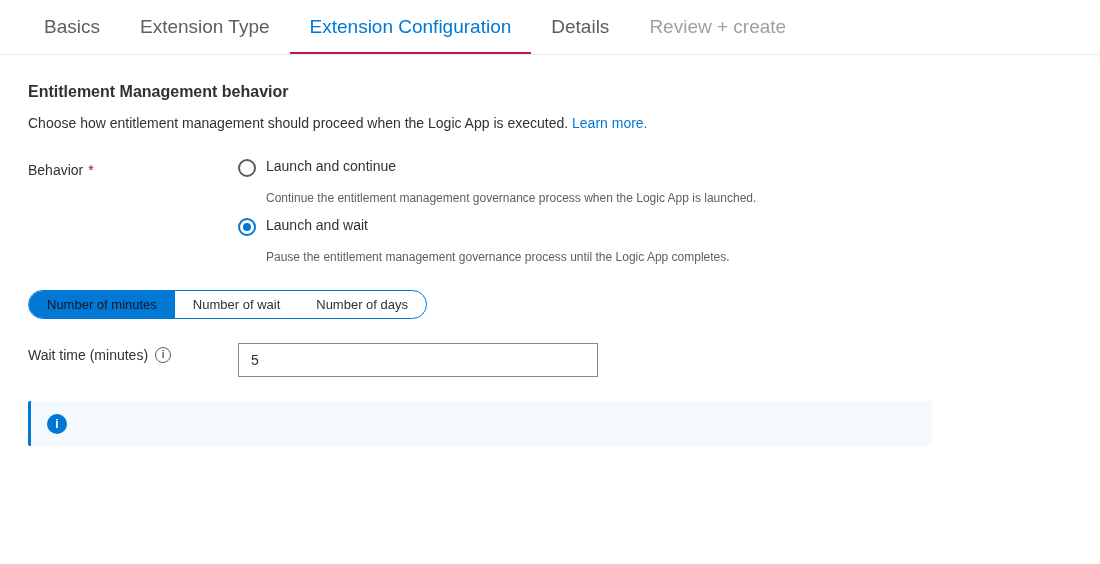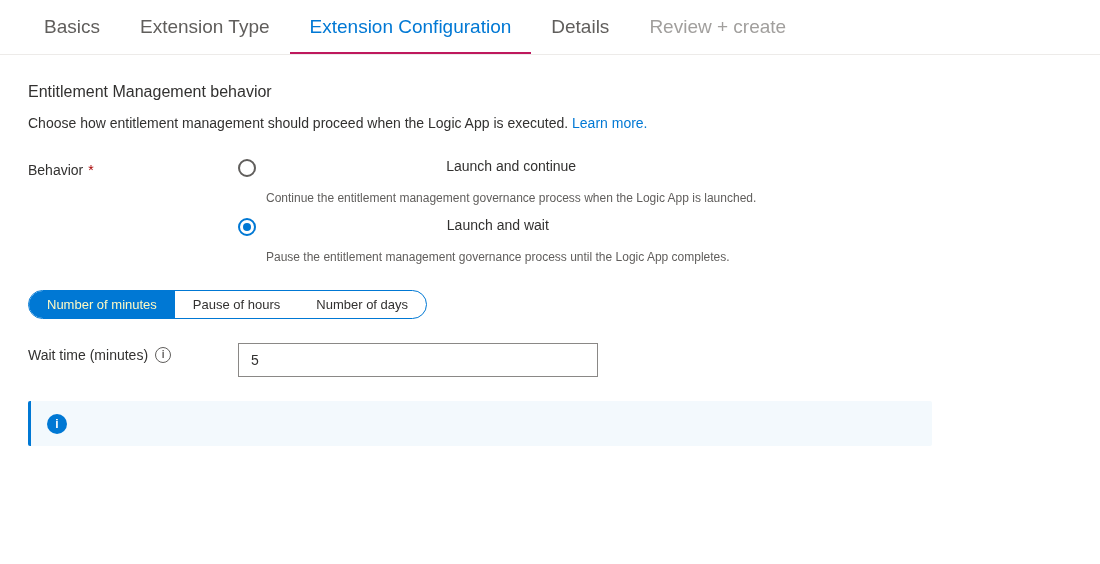--- a/index.html
+++ b/index.html
@@ -39,21 +39,21 @@
     }
 
     
     .content {
       padding: 28px 28px 24px 28px;
       max-width: 960px;
     }
 
     .section-title {
       font-size: 16px;
-      font-weight: 400;
+      font-weight: 700;
       margin-bottom: 12px;
       color: #323130;
     }
 
     .description {
       font-size: 14px;
       color: #323130;
       margin-bottom: 24px;
       line-height: 1.5;
     }
@@ -93,21 +93,20 @@
       display: flex;
       flex-direction: column;
       gap: 10px;
     }
 
     .radio-option {
       display: flex;
       align-items: flex-start;
       gap: 10px;
       cursor: pointer;
-      text-align: center;
     }
 
     .radio-circle {
       width: 18px;
       height: 18px;
       border-radius: 50%;
       border: 2px solid #605e5c;
       display: flex;
       align-items: center;
       justify-content: center;
@@ -160,21 +159,21 @@
       cursor: pointer;
       border: none;
       background: transparent;
       color: #323130;
       white-space: nowrap;
       border-radius: 0;
     }
 
     .toggle-btn.active {
       background: #0078d4;
-      color: #fef9c3;
+      color: #0f172a;
       border-radius: 18px 0 0 18px;
     }
 
     .toggle-btn:not(.active) {
       background: transparent;
       color: #323130;
     }
 
     
     .expire-label {
@@ -294,21 +293,21 @@
           <span class="radio-subtitle">Pause the entitlement management governance process until the Logic App completes.</span>
         </div>
       </div>
     </div>
   </div>
 
   <div class="form-row">
     <div class="form-control">
       <div class="toggle-group">
         <button class="toggle-btn active">Number of minutes</button>
-        <button class="toggle-btn">Pause of hours</button>
+        <button class="toggle-btn">Number of wait</button>
         <button class="toggle-btn">Number of days</button>
       </div>
     </div>
   </div>
 
   <div class="form-row">
     <div class="form-label">
       <span>Wait time (minutes)</span>
       <span class="info-circle">i</span>
     </div>

